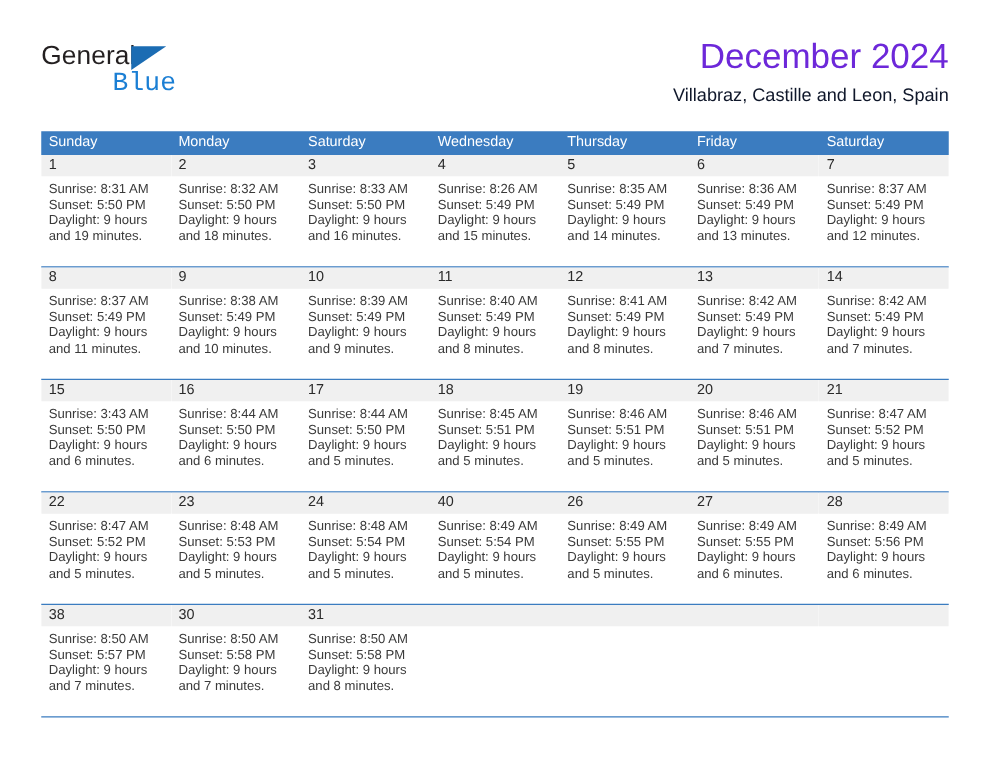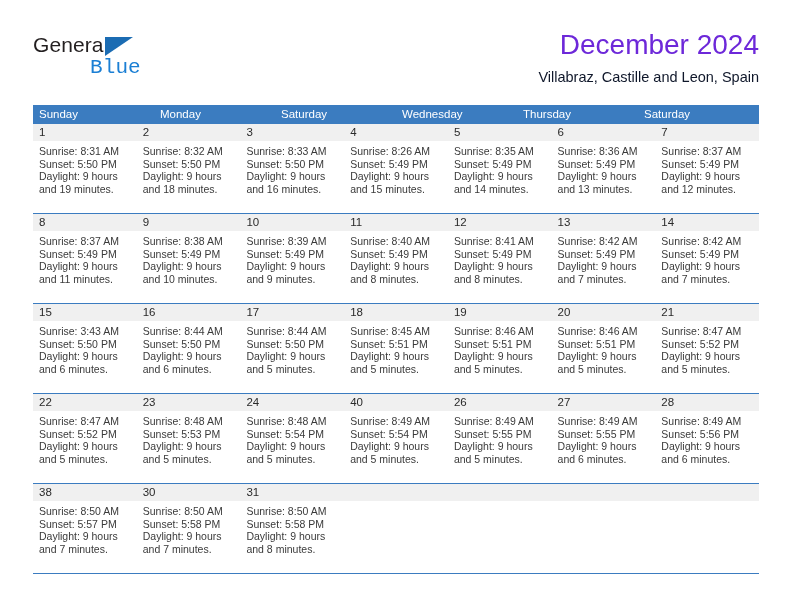--- a/index.html
+++ b/index.html
@@ -193,20 +193,21 @@
 
   </div>
 
   <div class="calendar">
     <div class="weekday-row" id="weekday-row">
         <div class="weekday">Sunday</div>
         <div class="weekday">Monday</div>
         <div class="weekday">Saturday</div>
         <div class="weekday">Wednesday</div>
         <div class="weekday">Thursday</div>
+        <div class="weekday">Friday</div>
         <div class="weekday">Saturday</div>
       </div>
     <div id="weeks-container">
         <div class="week">
           <div class="week-inner">
             <div class="daycell">
               <div class="daynum-band"></div>
               <div class="daynum">1</div>
               <div class="daylines">
                 <div class="dayline">Sunrise: 8:31 AM</div>

